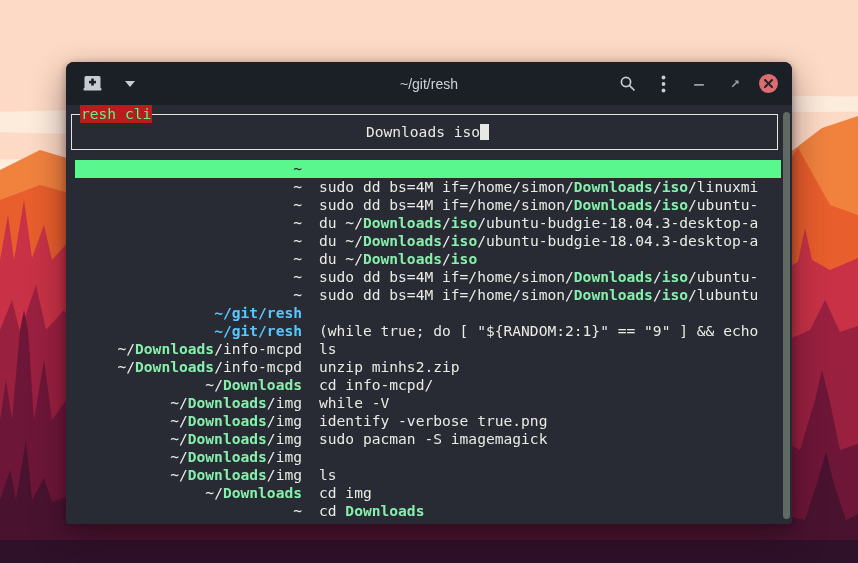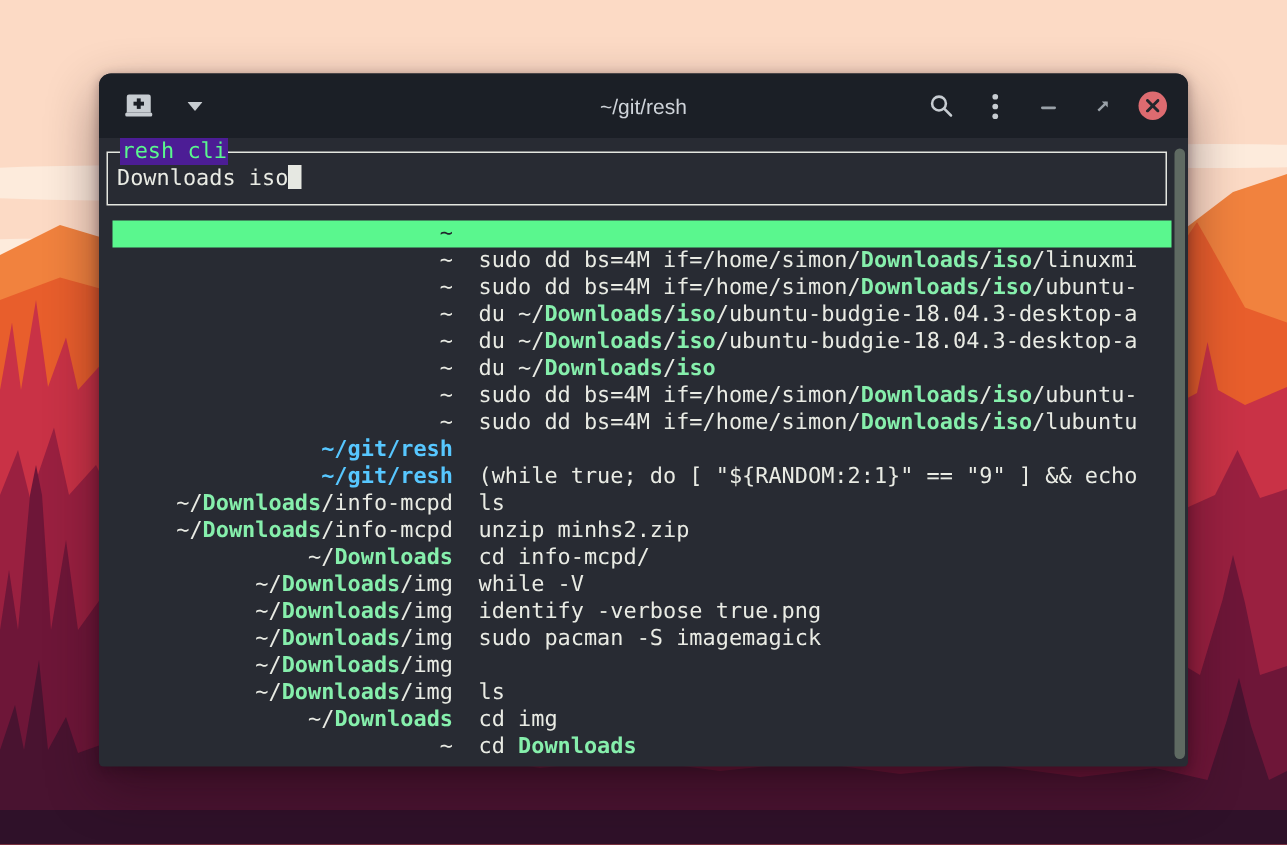--- a/index.html
+++ b/index.html
@@ -3,21 +3,21 @@
 <meta charset="utf-8">
 <style>
   html,body{margin:0;padding:0;}
   body{
     width:858px;height:563px;position:relative;overflow:hidden;
     font-family:"Liberation Sans",sans-serif;background:#fcdac5;
   }
   .wallpaper{position:absolute;inset:0;z-index:0;}
   
   .window{
-    position:absolute;left:66px;top:49px;width:726px;height:462px;
+    position:absolute;left:66px;top:62px;width:726px;height:462px;
     background:#282b33;border-radius:8px 8px 3px 3px;z-index:2;
     box-shadow:0 14px 34px rgba(30,8,20,.45), 0 2px 8px rgba(30,8,20,.35);
   }
   .titlebar{
     height:43px;background:#1b1f26;border-radius:8px 8px 0 0;
     display:flex;align-items:center;position:relative;padding:0 14px;box-sizing:border-box;
   }
   .tb-left{display:flex;align-items:center;gap:14px;}
   .tb-title{
     position:absolute;left:0;right:0;text-align:center;color:#ced3d9;
@@ -30,24 +30,24 @@
   .term{
     position:absolute;left:0;right:0;top:43px;bottom:0;
     font-family:"DejaVu Sans Mono","Liberation Mono",monospace;
     font-size:14.6px;line-height:18px;color:#e9ebe4;
   }
   .reshbox{
     margin:9px 14px 0 5px;height:36px;border:1px solid #e4e6e0;
     position:relative;box-sizing:border-box;
   }
   .reshlabel{
-    position:absolute;top:-10px;left:8px;background:#4c1d95;color:#5af78e;
+    position:absolute;top:-10px;left:8px;background:#b91c1c;color:#5af78e;
     line-height:18px;padding:0 1px;text-align:center;
   }
-  .reshinput{padding:8px 0 0 6px;white-space:pre;}
+  .reshinput{padding:8px 0 0 6px;white-space:pre;text-align:center;}
   .cursor{display:inline-block;width:9px;height:16px;background:#e6e8e2;vertical-align:-3px;margin-left:0px;}
   .rows{margin:10px 11px 0 9px;}
   .row{display:flex;height:18px;white-space:pre;overflow:hidden;}
   .row .p{flex:none;width:227px;text-align:right;overflow:hidden;}
   .row .c{flex:1;margin-left:17px;overflow:hidden;}
   .row .match{color:#86efac;font-weight:bold;}
   .row .dir{color:#57c7ff;font-weight:bold;}
   .row.sel{background:#5af78e;color:#20262c;}
   .scrollbar{position:absolute;top:7px;bottom:5px;right:1px;width:9px;}
   .scroll-thumb{width:7px;height:100%;margin:0 auto;background:#5f6a62;border-radius:4px;}

